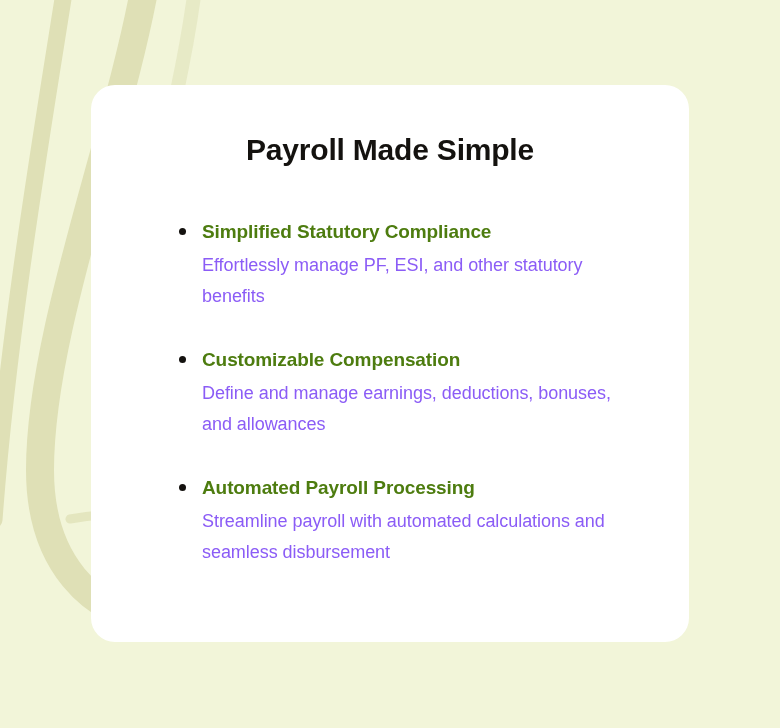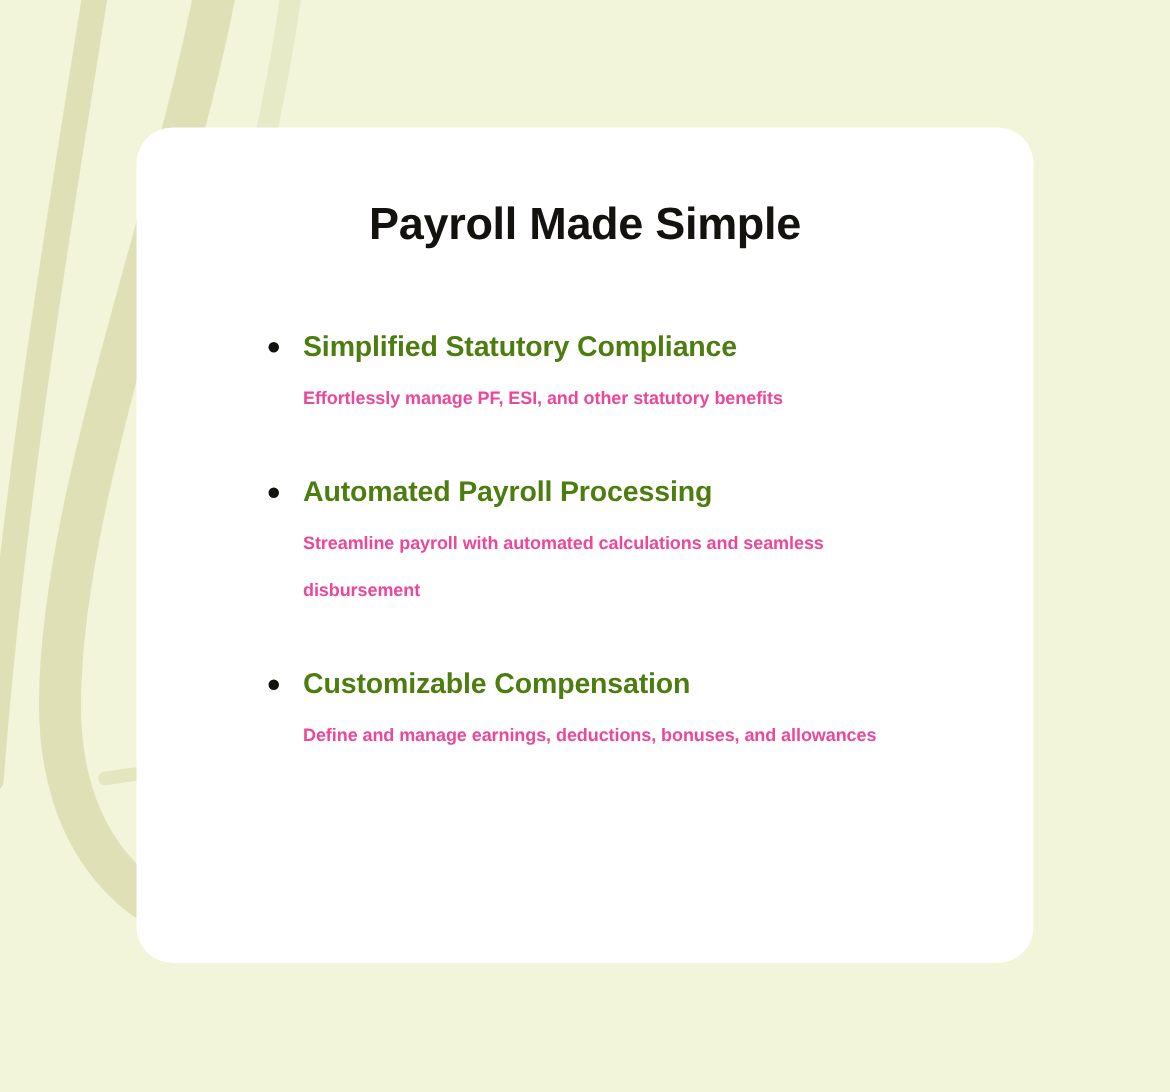--- a/index.html
+++ b/index.html
@@ -80,23 +80,23 @@
     font-size: 19px;
     font-weight: bold;
     color: #4d7c0f;
     line-height: 27px;
     letter-spacing: -0.1px;
     margin-bottom: 5px;
   }
 
   .feature-desc {
     display: block;
-    font-size: 12px;
-    font-weight: bold;
-    color: #ec4899;
+    font-size: 18px;
+    font-weight: normal;
+    color: #8b5cf6;
     line-height: 31px;
     letter-spacing: -0.05px;
     max-width: 410px;
   }
 </style>
 </head>
 <body>
 
 <svg class="bg-decor" viewBox="0 0 780 728" width="780" height="728" xmlns="http://www.w3.org/2000/svg">
   <rect x="0" y="0" width="780" height="728" fill="#f2f5d9"></rect>
@@ -115,24 +115,24 @@
   <ul class="feature-list">
 
     <li class="feature-item">
       <span class="bullet-dot"></span>
       <span class="feature-title">Simplified Statutory Compliance</span>
       <span class="feature-desc">Effortlessly manage PF, ESI, and other statutory benefits</span>
     </li>
 
     <li class="feature-item">
       <span class="bullet-dot"></span>
-      <span class="feature-title">Automated Payroll Processing</span>
-      <span class="feature-desc">Streamline payroll with automated calculations and seamless disbursement</span>
+      <span class="feature-title">Customizable Compensation</span>
+      <span class="feature-desc">Define and manage earnings, deductions, bonuses, and allowances</span>
     </li>
 
     <li class="feature-item">
       <span class="bullet-dot"></span>
-      <span class="feature-title">Customizable Compensation</span>
-      <span class="feature-desc">Define and manage earnings, deductions, bonuses, and allowances</span>
+      <span class="feature-title">Automated Payroll Processing</span>
+      <span class="feature-desc">Streamline payroll with automated calculations and seamless disbursement</span>
     </li>
 
   </ul>
 </section>
 
 </body></html>

